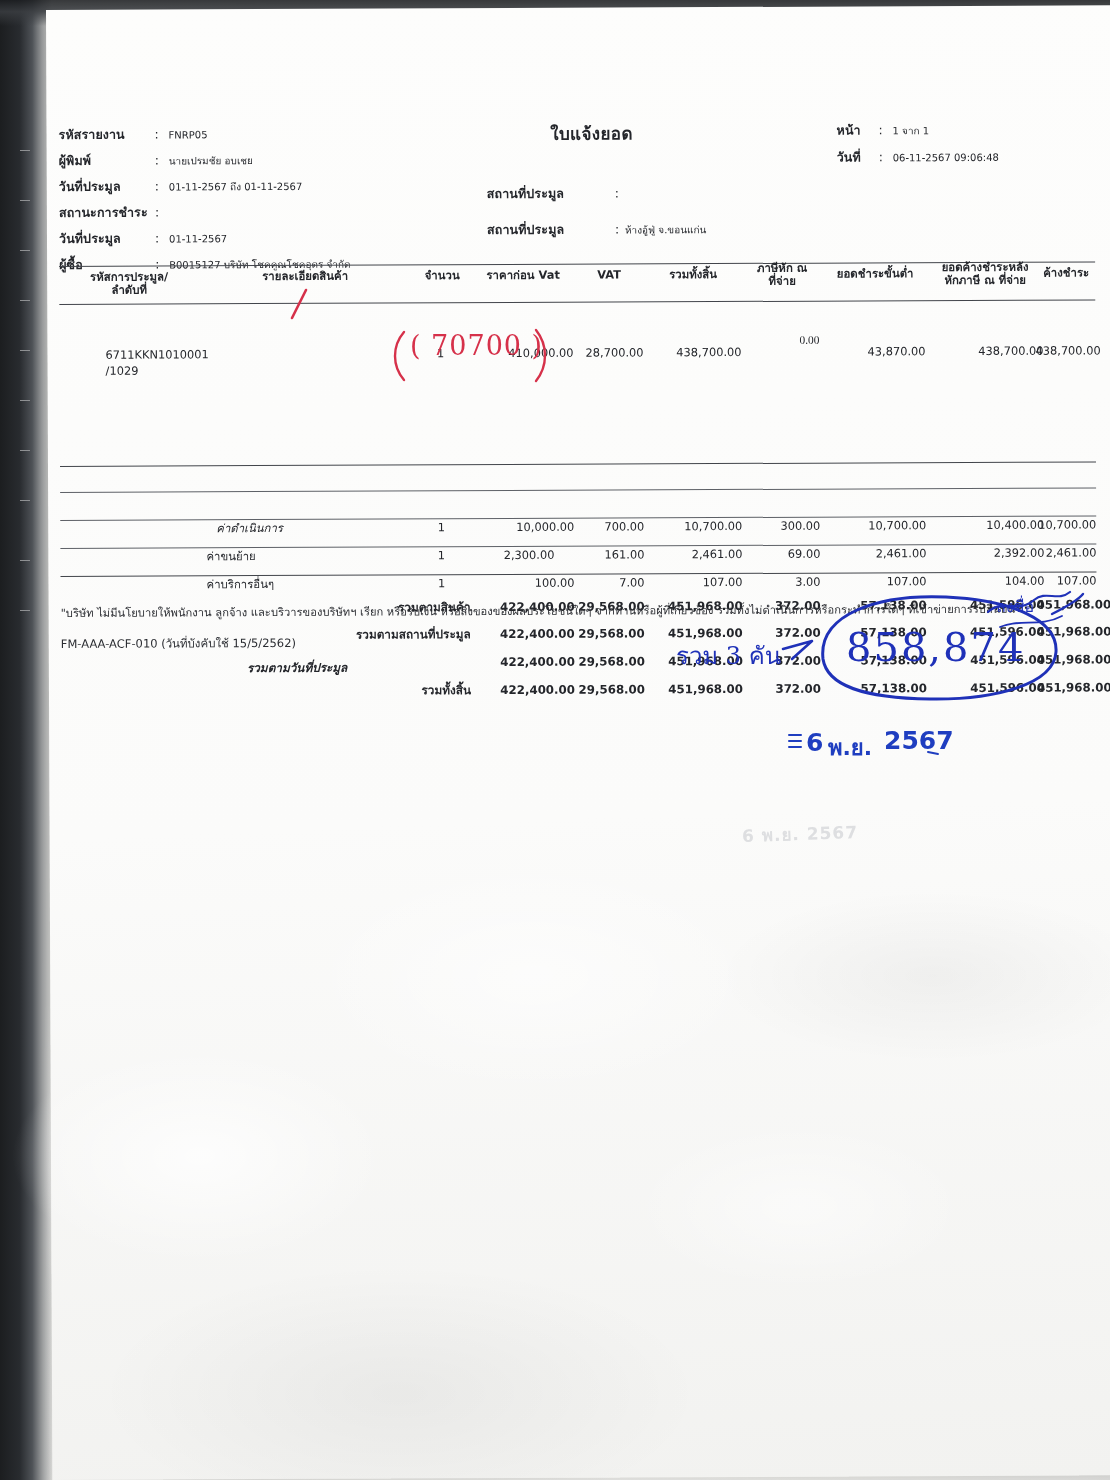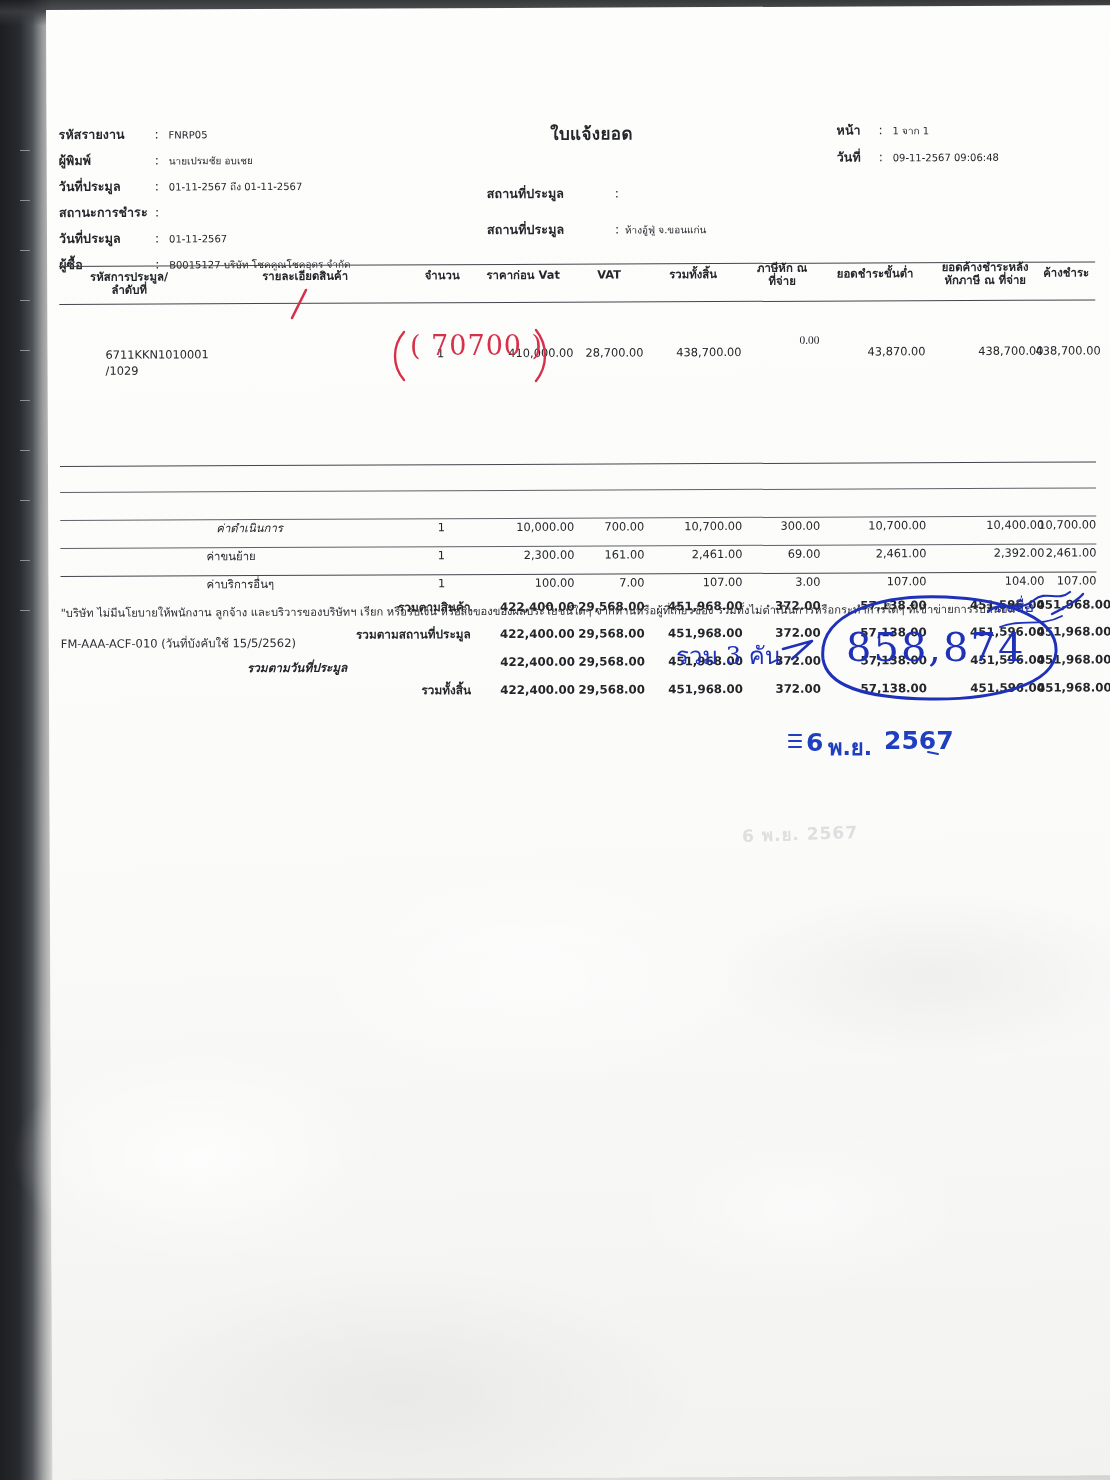--- a/index.html
+++ b/index.html
@@ -318,21 +318,21 @@
 
   <div class="meta-right">
     <div class="meta-row">
       <span class="meta-label">หน้า</span>
       <span class="meta-colon">:</span>
       <span class="meta-value">1 จาก  1</span>
     </div>
     <div class="meta-row">
       <span class="meta-label">วันที่</span>
       <span class="meta-colon">:</span>
-      <span class="meta-value">09-11-2567 09:06:48</span>
+      <span class="meta-value">06-11-2567 09:06:48</span>
     </div>
   </div>
 
   <div class="place-rows">
     <div class="meta-row">
       <span class="meta-label">สถานที่ประมูล</span>
       <span class="meta-colon">:</span>
     </div>
     <div class="meta-row">
       <span class="meta-label">สถานที่ประมูล</span>
@@ -384,21 +384,21 @@
       <div class="cell num" style="left:586px; top:126px; width:96px;">10,700.00</div>
       <div class="cell num" style="left:682px; top:126px; width:78px;">300.00</div>
       <div class="cell num" style="left:762px; top:126px; width:104px;">10,700.00</div>
       <div class="cell num" style="left:868px; top:126px; width:116px;">10,400.00</div>
       <div class="cell num" style="left:976px; top:126px; width:60px;">10,700.00</div>
     </div>
 
     <div class="row">
       <div class="cell lab" style="left:146px; top:154px; width:206px;">ค่าขนย้าย</div>
       <div class="cell ctr" style="left:352px; top:154px; width:58px;">1</div>
-      <div class="cell num" style="left:410px; top:154px; width:104px;">2,300.00</div>
+      <div class="cell num" style="left:390px; top:154px; width:104px;">2,300.00</div>
       <div class="cell num" style="left:516px; top:154px; width:68px;">161.00</div>
       <div class="cell num" style="left:586px; top:154px; width:96px;">2,461.00</div>
       <div class="cell num" style="left:682px; top:154px; width:78px;">69.00</div>
       <div class="cell num" style="left:762px; top:154px; width:104px;">2,461.00</div>
       <div class="cell num" style="left:868px; top:154px; width:116px;">2,392.00</div>
       <div class="cell num" style="left:976px; top:154px; width:60px;">2,461.00</div>
     </div>
 
     <div class="row">
       <div class="cell lab" style="left:146px; top:182px; width:206px;">ค่าบริการอื่นๆ</div>

